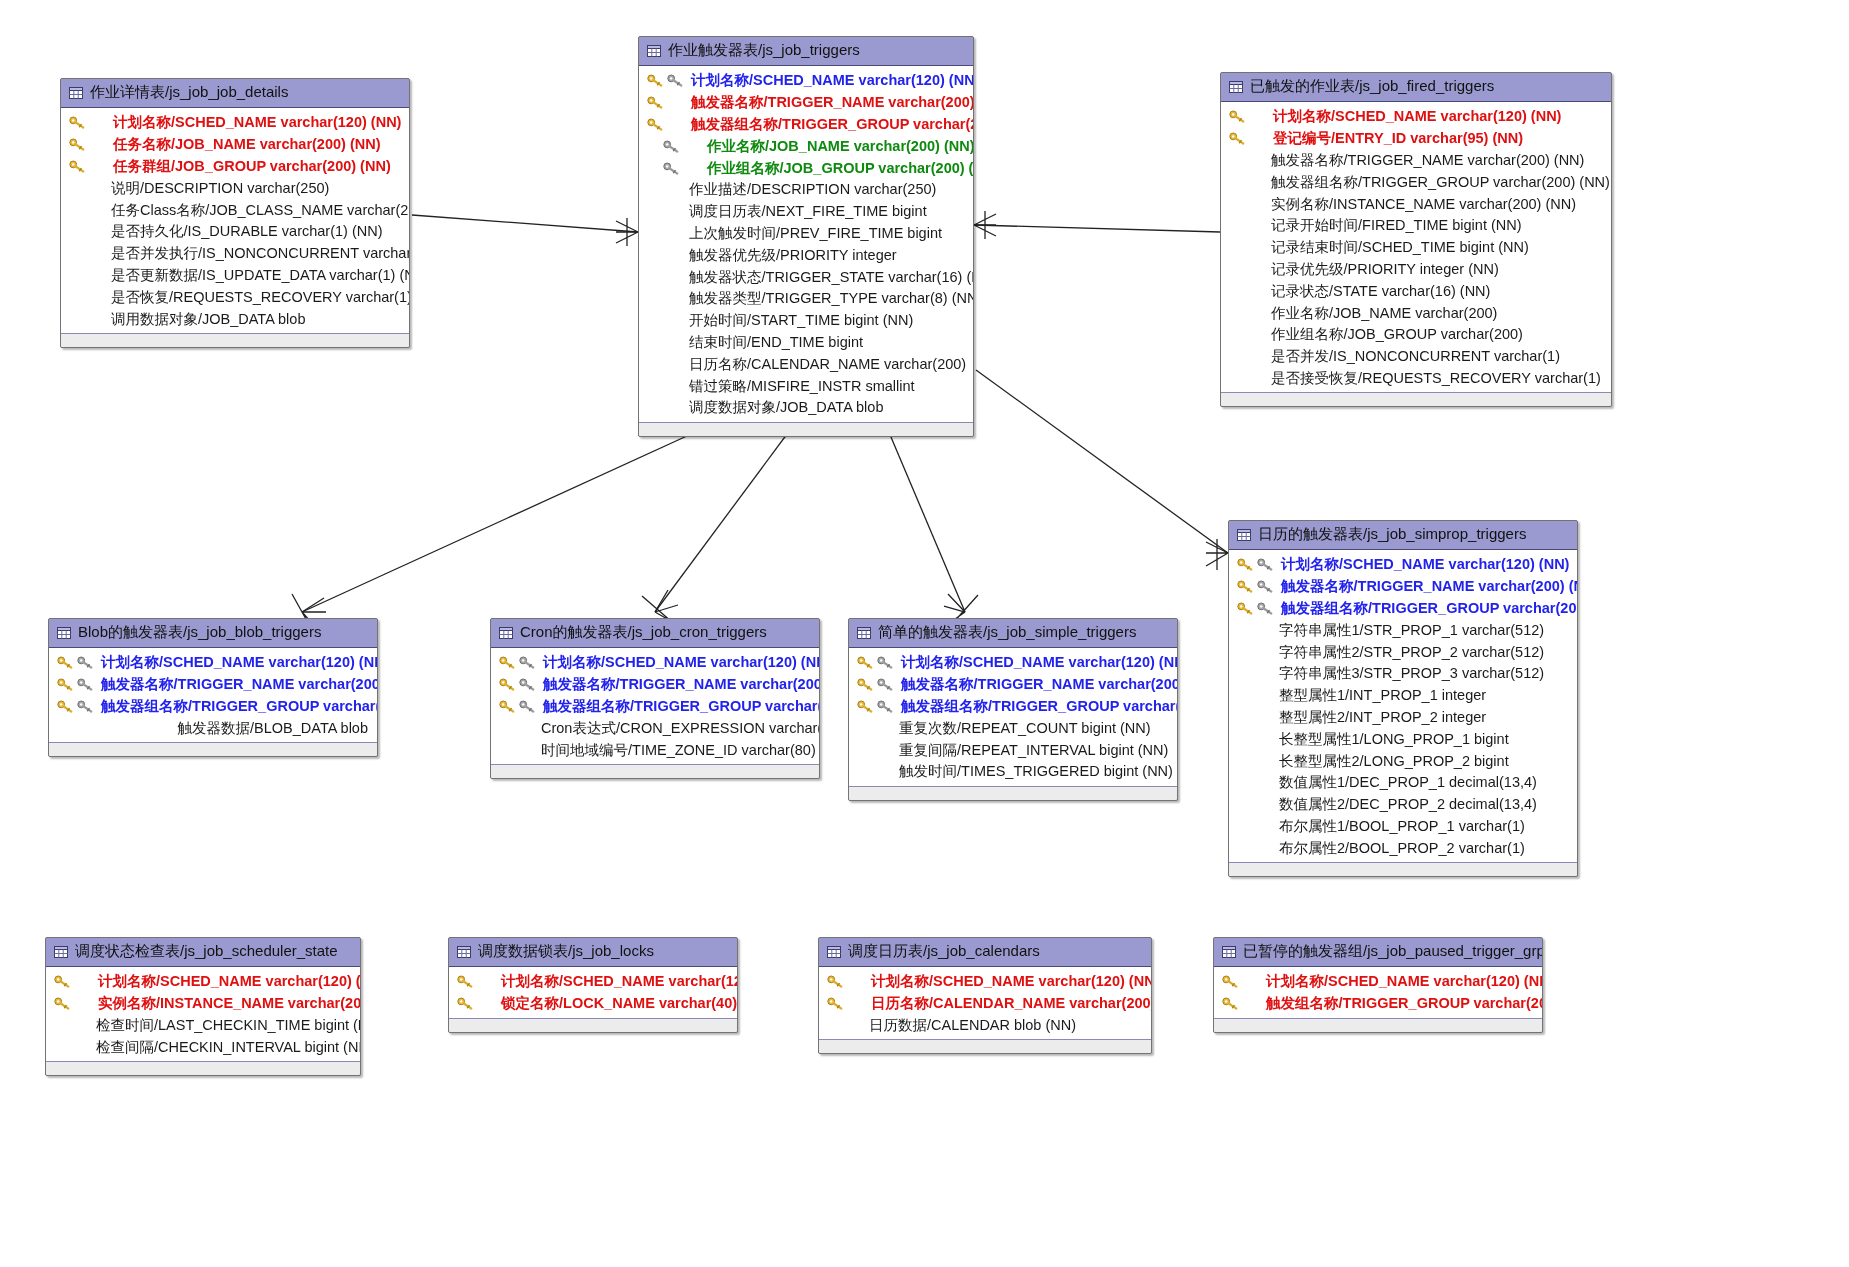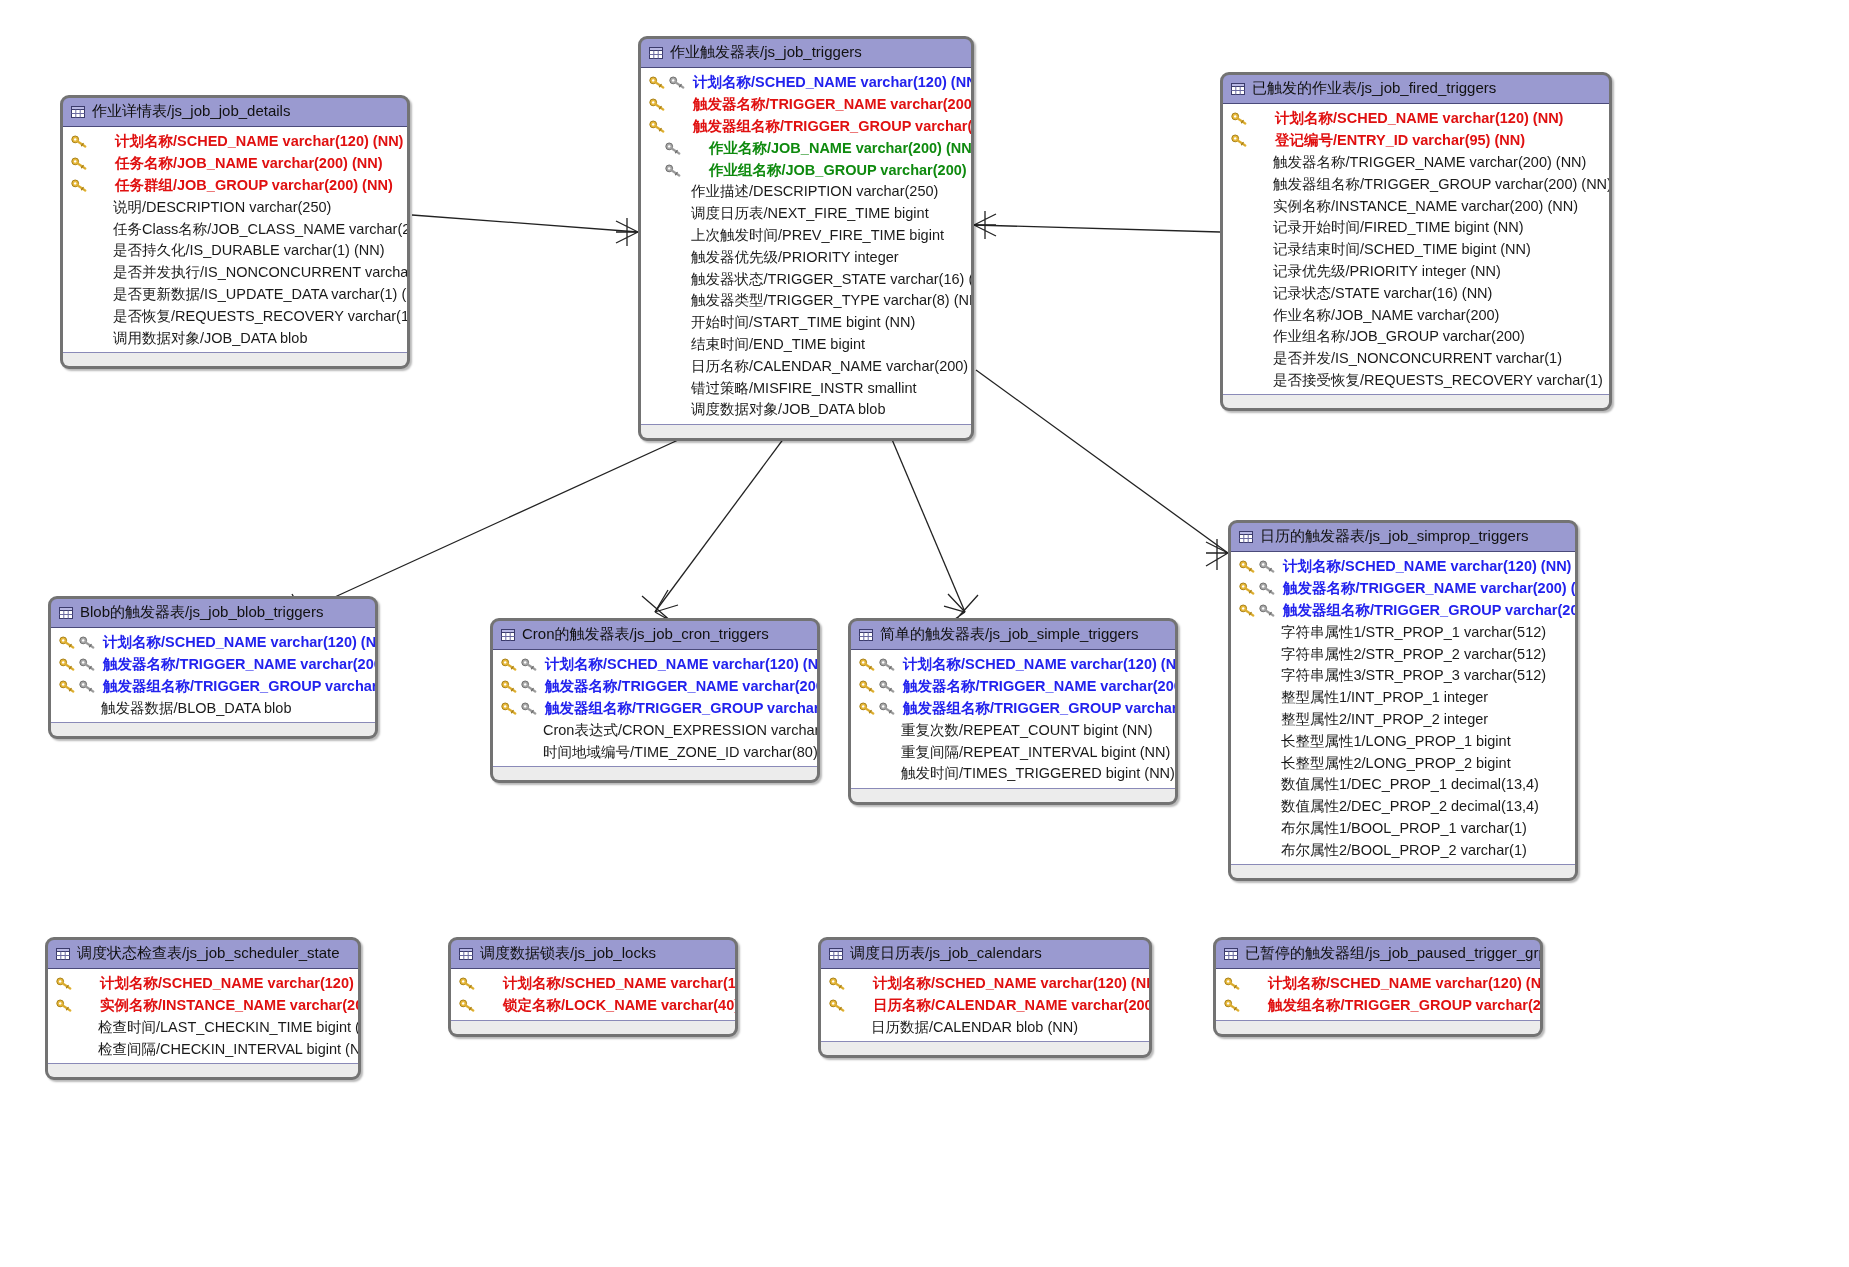--- a/index.html
+++ b/index.html
@@ -1,22 +1,22 @@
 <!DOCTYPE html>
 <html><head>
 <meta charset="utf-8">
 <style>
   html,body{margin:0;padding:0;background:#ffffff;}
   body{width:1849px;height:1267px;position:relative;overflow:hidden;
        font-family:"Liberation Sans","DejaVu Sans",sans-serif;}
   #canvas{position:absolute;left:0;top:0;width:1849px;height:1267px;}
   svg.links{position:absolute;left:0;top:0;width:1849px;height:1267px;pointer-events:none;}
 
-  .entity{position:absolute;background:#737373;border:3px solid #737373;
-          border-radius:9px;box-shadow:2px 2px 2px rgba(0,0,0,.28);
+  .entity{position:absolute;background:#737373;border:1px solid #737373;
+          border-radius:2px;box-shadow:2px 2px 2px rgba(0,0,0,.28);
           overflow:hidden;box-sizing:border-box;}
   .ehead{background:#9a9ad0;border-bottom:1px solid #4a4a7a;
          padding:4px 8px 5px 8px;display:flex;align-items:center;gap:7px;
          font-size:15px;color:#111;white-space:nowrap;}
   .ehead .tico{flex:0 0 auto;width:14px;height:12px;display:block;}
   .ebody{padding:4px 0 3px 0;background:#fff;}
   .erow{display:flex;align-items:center;height:21.8px;padding:0 9px 0 6px;
         white-space:nowrap;font-size:14.5px;color:#111;}
   .keys{flex:0 0 auto;width:44px;display:flex;gap:3px;align-items:center;
         justify-content:flex-start;padding-left:2px;}
@@ -52,21 +52,21 @@
 
       <path d="M 888 430 L 965 612"></path>
       <path d="M 965 612 L 948 594 M 965 612 L 944 606 M 965 612 L 948 624 M 978 595 L 952 624"></path>
 
       <path d="M 976 370 L 1228 553"></path>
       <path d="M 1228 553 L 1206 542 M 1228 553 L 1206 553 M 1228 553 L 1206 566 M 1217 539 L 1217 570"></path>
     </g>
   </svg>
 
   <div id="entities">
-      <div class="entity" style="left: 60px; top: 78px; width: 350px; margin-top: 17px;">
+      <div class="entity" style="left: 60px; top: 78px; width: 350px;">
         <div class="ehead">
           <span>
             <svg class="tico" viewBox="0 0 14 12" xmlns="http://www.w3.org/2000/svg">
               <rect x="0.5" y="0.5" width="13" height="11" fill="#ffffff" stroke="#3b3b6b"></rect>
               <rect x="0.5" y="0.5" width="13" height="3" fill="#b9b9e4" stroke="#3b3b6b"></rect>
               <line x1="4.8" y1="3.5" x2="4.8" y2="11.5" stroke="#6a6aa0"></line>
               <line x1="9.2" y1="3.5" x2="9.2" y2="11.5" stroke="#6a6aa0"></line>
               <line x1="0.5" y1="7.5" x2="13.5" y2="7.5" stroke="#6a6aa0"></line>
             </svg>
           </span>
@@ -368,21 +368,21 @@
             <span class="spacer"></span>
             <span class="cname norm">是否并发/IS_NONCONCURRENT varchar(1)</span>
           </div>
           <div class="erow">
             <span class="spacer"></span>
             <span class="cname norm">是否接受恢复/REQUESTS_RECOVERY varchar(1)</span>
           </div>
         </div>
         <div class="efoot"></div>
       </div>
-      <div class="entity" style="left: 48px; top: 596px; width: 330px;">
+      <div class="entity" style="left: 48px; top: 618px; width: 330px; text-align: right;">
         <div class="ehead">
           <span>
             <svg class="tico" viewBox="0 0 14 12" xmlns="http://www.w3.org/2000/svg">
               <rect x="0.5" y="0.5" width="13" height="11" fill="#ffffff" stroke="#3b3b6b"></rect>
               <rect x="0.5" y="0.5" width="13" height="3" fill="#b9b9e4" stroke="#3b3b6b"></rect>
               <line x1="4.8" y1="3.5" x2="4.8" y2="11.5" stroke="#6a6aa0"></line>
               <line x1="9.2" y1="3.5" x2="9.2" y2="11.5" stroke="#6a6aa0"></line>
               <line x1="0.5" y1="7.5" x2="13.5" y2="7.5" stroke="#6a6aa0"></line>
             </svg>
           </span>

